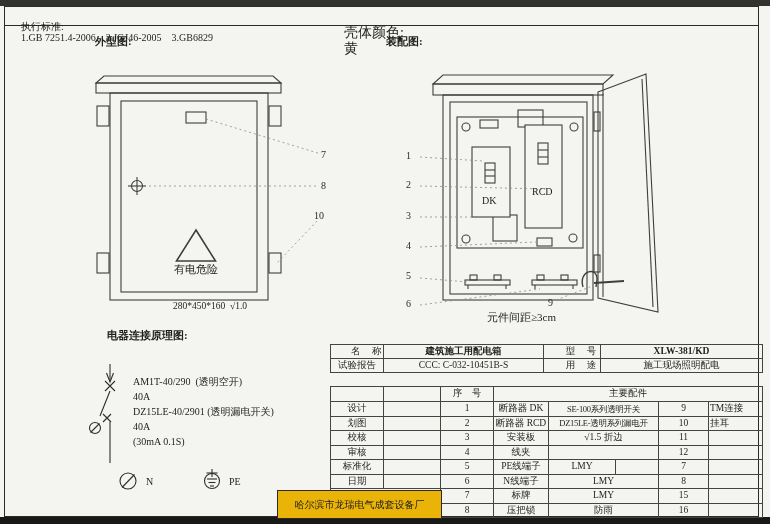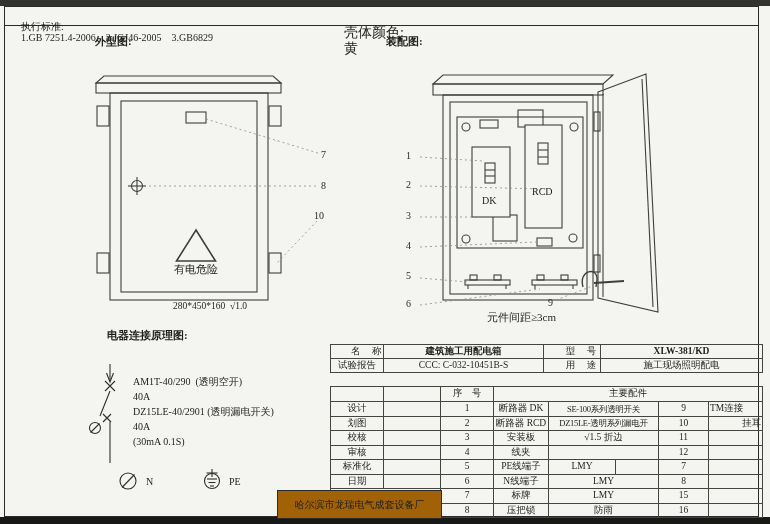--- a/index.html
+++ b/index.html
@@ -13,21 +13,21 @@
   #frame{position:absolute;left:4px;top:6px;width:753px;height:509px;border:1.5px solid #2a2a28;}
   #header-bar{position:absolute;left:4px;top:6px;width:753px;height:18px;border:1.5px solid #2a2a28;}
   svg{position:absolute;left:0;top:0;}
   .callout{position:absolute;font-size:10px;color:#2a2a28;}
   table{border-collapse:collapse;position:absolute;table-layout:fixed;background:transparent;}
   td{border:1px solid #45453f;padding:0 1px;font-size:9.5px;text-align:center;
      overflow:hidden;white-space:nowrap;line-height:1;}
   .lab{letter-spacing:1px;padding-left:20px;}
   .specsm{font-size:8.5px;letter-spacing:-0.3px;}
   #company-box{position:absolute;left:277px;top:490px;width:163px;height:27px;
-     border:1.5px solid #2a2a28;background:#a16207;z-index:5;display:flex;
+     border:1.5px solid #2a2a28;background:#eab308;z-index:5;display:flex;
      align-items:center;justify-content:center;font-size:10px;white-space:nowrap;}
 </style>
 </head>
 <body>
 
 <div id="sheet">
 
   <div id="strip-top" class="strip"></div>
   <div id="strip-bottom" class="strip"></div>
   <div id="frame"></div>
@@ -230,21 +230,21 @@
       <td>9</td>
       <td style="text-align:left;">TM连接</td>
     </tr>
     <tr style="height:14.5px;">
       <td>划图</td>
       <td></td>
       <td>2</td>
       <td>断路器 RCD</td>
       <td colspan="2" class="specsm">DZ15LE-透明系列漏电开</td>
       <td>10</td>
-      <td style="text-align:right;">挂耳</td>
+      <td style="text-align:left;">挂耳</td>
     </tr>
     <tr style="height:14.5px;">
       <td>校核</td>
       <td></td>
       <td>3</td>
       <td>安装板</td>
       <td colspan="2">√1.5 折边</td>
       <td>11</td>
       <td></td>
     </tr>

